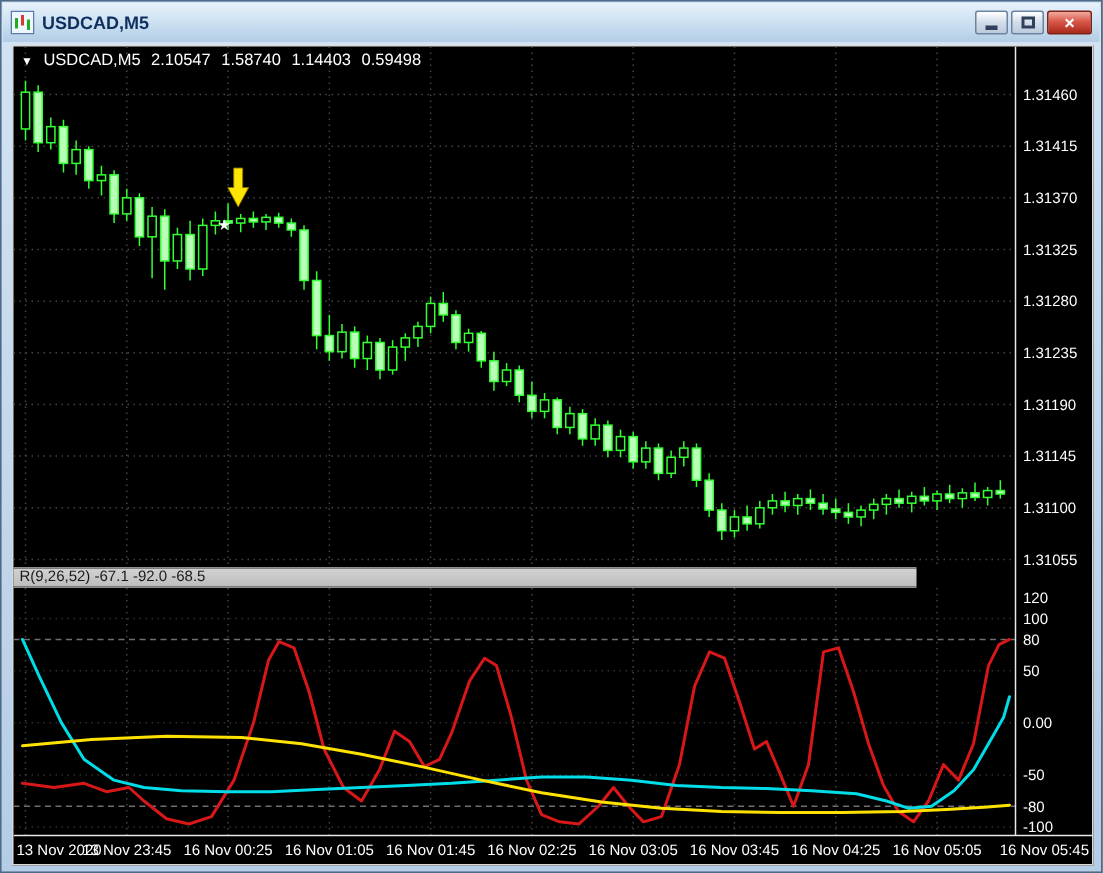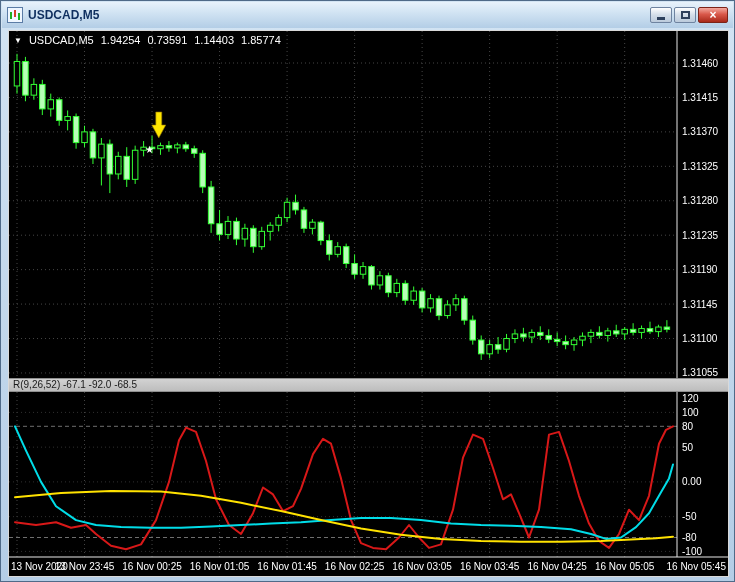--- a/index.html
+++ b/index.html
@@ -35,21 +35,21 @@
     background:#000;border:1px solid #d9d9d9;
   }
   .chart-wrap svg{position:absolute;left:0;top:0;}
   svg text{font-family:"Liberation Sans",sans-serif;font-size:10px;fill:#fff;}
   .ohlc{
     position:absolute;left:5px;top:3px;display:flex;gap:7px;align-items:center;
     color:#fff;font-size:11px;z-index:3;white-space:nowrap;
   }
   .ohlc .dd{font-size:8px;}
   .ind-strip{
-    position:absolute;left:0;top:347px;width:719px;height:14px;box-sizing:border-box;
+    position:absolute;left:0;top:347px;width:602px;height:14px;box-sizing:border-box;
     background:linear-gradient(#d2d2d2,#bdbdbd);
     border-top:1px solid #8f8f8f;border-bottom:1px solid #8f8f8f;
     font-size:10px;line-height:12px;color:#1a1a1a;padding-left:4px;z-index:3;
   }
 </style>
 </head>
 <body>
 
 <div class="window">
 
@@ -69,24 +69,24 @@
           <span class="glyph-max"></span>
         </button>
       <button class="win-btn close">×</button>
     </span>
   </div>
 
   <div class="chart-wrap">
     <div class="ohlc">
       <span class="dd">▼</span>
       <span>USDCAD,M5</span>
-      <span>1.94254</span>
-      <span>0.73591</span>
+      <span>2.10547</span>
+      <span>1.58740</span>
       <span>1.14403</span>
-      <span>1.85774</span>
+      <span>0.59498</span>
     </div>
 
     <div class="ind-strip">
       <span>R(9,26,52) -67.1 -92.0 -68.5</span>
     </div>
 
     <svg id="chart-svg" width="719" height="545">
         <line x1="8" y1="0" x2="8" y2="347" stroke="#454545" stroke-dasharray="1,3"></line>
         <line x1="8" y1="361" x2="8" y2="526" stroke="#454545" stroke-dasharray="1,3"></line>
         <line x1="75.52" y1="0" x2="75.52" y2="347" stroke="#454545" stroke-dasharray="1,3"></line>

